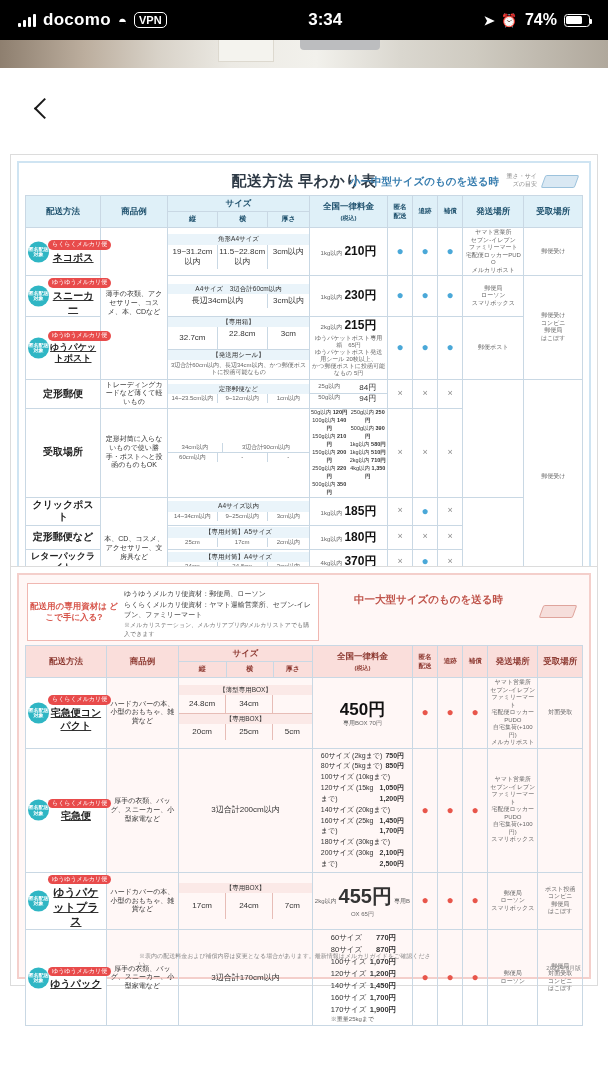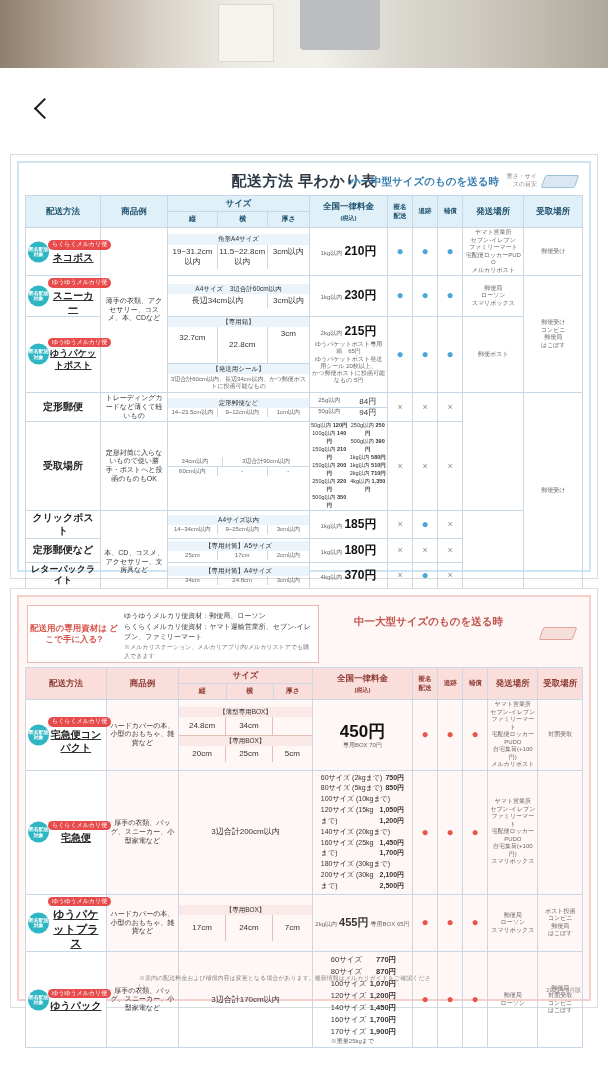--- a/index.html
+++ b/index.html
@@ -96,21 +96,21 @@
     z-index: 6;
   }
 
   
   .card {
     position: absolute; left: 10px; width: 588px;
     background: #fff;
     border: 1px solid #dcdcdc;
   }
   .card-top { top: 8px; height: 425px; }
-  .card-bottom { top: 442px; height: 420px; }
+  .card-bottom { top: 420px; height: 420px; }
 
   .card-inner { position: relative; width: 100%; height: 100%; padding: 6px; }
 
   .chart-frame { position: relative; width: 100%; height: 100%; }
   .chart-frame.blue { background: #fff; border: 2px solid #cfe4f2; }
   .chart-frame.red  { background: #fff7f6; border: 2px solid #f4cfcb; }
 
   .chart-title {
     text-align: center; font-size: 15px; font-weight: bold; color: #2e3a46;
     padding-top: 9px; letter-spacing: .5px;
@@ -208,20 +208,42 @@
 </head>
 <body>
 
 <div class="screen">
 
   <div class="photo-strip">
     <div class="blob1"></div>
     <div class="blob2"></div>
   </div>
 
+  <div class="statusbar">
+    <div class="sb-left">
+      <span class="bars">
+          <i></i>
+          <i></i>
+          <i></i>
+          <i></i>
+        </span>
+      <span class="carrier">docomo</span>
+      <span class="wifi-ic">◓</span>
+      <span class="vpn">VPN</span>
+    </div>
+    <div class="clock">3:34</div>
+    <div class="sb-right">
+      <span class="loc-ic">➤</span>
+      <span class="alarm-ic">⏰</span>
+      <span class="batt-txt">74%</span>
+      <span class="batt">
+          <span></span>
+        </span>
+    </div>
+  </div>
 
   <div class="navbar">
     <div class="back-btn">
       <div class="chev"></div>
     </div>
   </div>
 
   <div class="content">
 
 
@@ -332,21 +354,21 @@
                   <div class="badge-circle">匿名配送対象</div>
                   <div style="margin-left:20px">
                     <span class="svc-tag tag-yuyu">ゆうゆうメルカリ便</span>
                     <div class="svc-name" style="font-size:9px">ゆうパケットポスト</div>
                   </div>
                 </td>
                 <td colspan="3" style="padding:0">
                   <div class="wbox">【専用箱】</div>
                   <div style="display:flex;border-bottom:1px solid #c9d8e4">
                     <div style="flex:1;border-right:1px solid #c9d8e4;padding:6px 0" class="nm">32.7cm</div>
-                    <div style="flex:1;border-right:1px solid #c9d8e4;padding:13px 0" class="nm">22.8cm</div>
+                    <div style="flex:1;border-right:1px solid #c9d8e4;padding:2px 0" class="nm">22.8cm</div>
                     <div style="flex:0.85;padding:2px 0" class="nm">3cm</div>
                   </div>
                   <div class="wbox">【発送用シール】</div>
                   <div class="tiny" style="padding:2px 1px">3辺合計60cm以内、長辺34cm以内、かつ郵便ポストに投函可能なもの</div>
                 </td>
                 <td>
                   <div><span class="tiny">2kg以内</span> <span class="price">215円</span></div>
                   <div class="tiny" style="white-space:pre-line;margin-top:2px">ゆうパケットポスト専用箱　65円
 ゆうパケットポスト発送用シール 20枚以上、
 かつ郵便ポストに投函可能なもの 5円</div>
@@ -636,21 +658,21 @@
                 <td colspan="3" style="padding:0">
                   <div class="wbox">【専用BOX】</div>
                   <div style="display:flex">
                     <div style="flex:1;border-right:1px solid #e7bdb7;padding:8px 0" class="nm">17cm</div>
                     <div style="flex:1;border-right:1px solid #e7bdb7;padding:8px 0" class="nm">24cm</div>
                     <div style="flex:0.85;padding:8px 0" class="nm">7cm</div>
                   </div>
                 </td>
                 <td>
                   <span class="tiny">2kg以内</span>
-                  <span style="font-size:11px;font-weight:bold">455円</span>
+                  <span style="font-size:20px;font-weight:bold">455円</span>
                   <span class="tiny">専用BOX 65円</span>
                 </td>
                 <td class="dot red">●</td>
                 <td class="dot red">●</td>
                 <td class="dot red">●</td>
                 <td class="tiny" style="white-space:pre-line">郵便局
 ローソン
 スマリボックス</td>
                 <td class="tiny" style="white-space:pre-line">ポスト投函
 コンビニ

